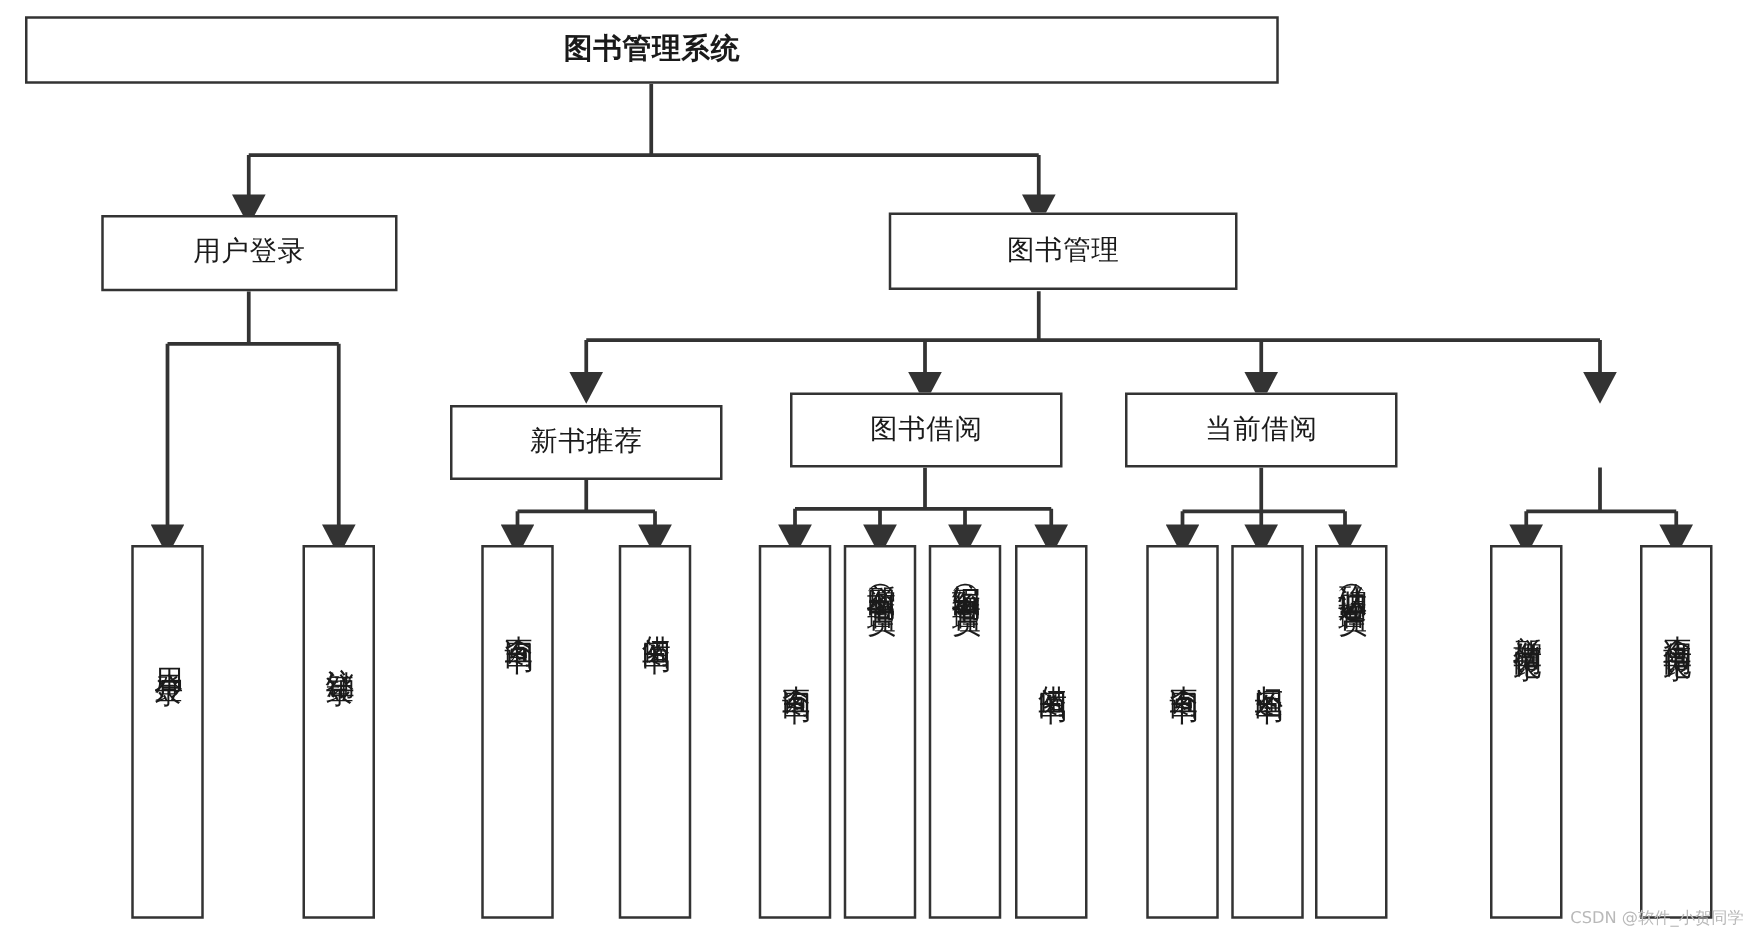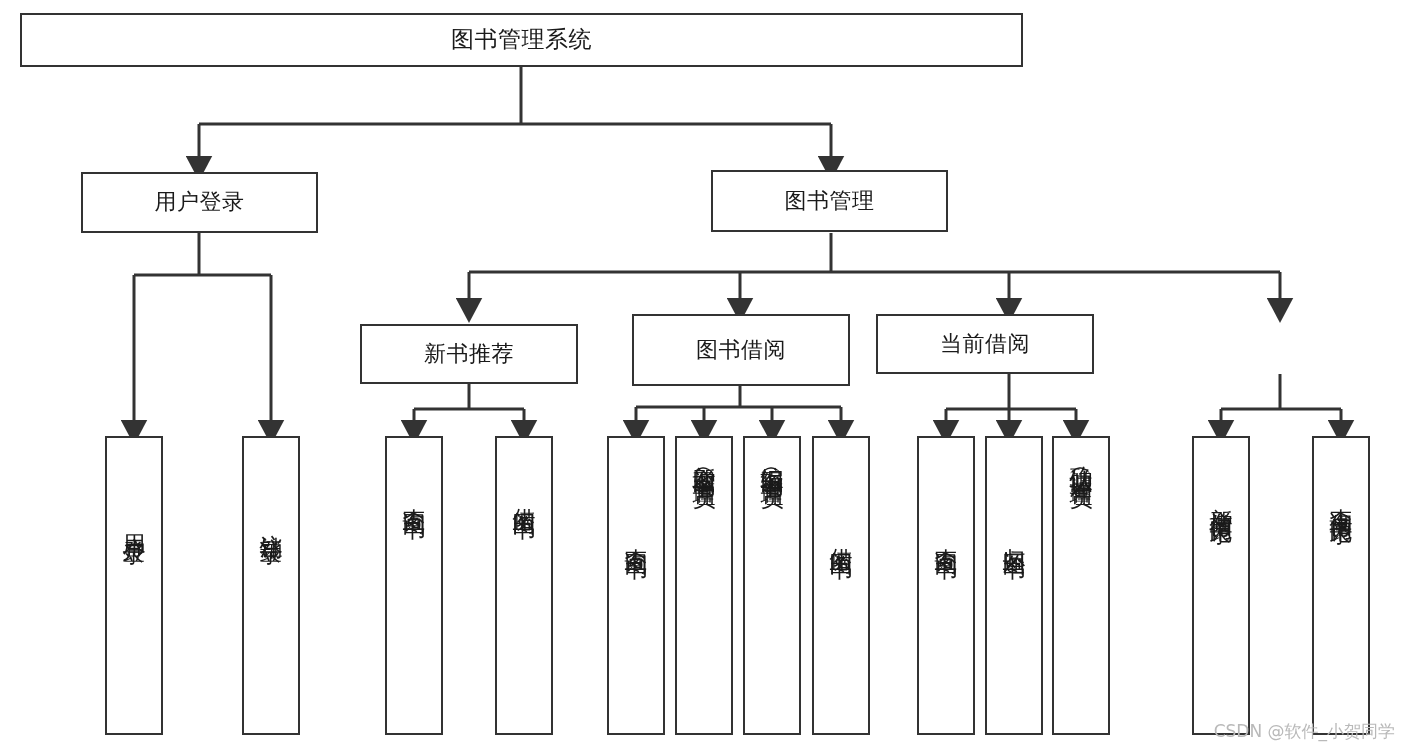--- a/index.html
+++ b/index.html
@@ -39,20 +39,21 @@
   .node-label {
     white-space: pre;
     line-height: 1.12;
     letter-spacing: 0.5px;
   }
   .node.horizontal .node-label {
     font-size: 22px;
   }
   .node.root .node-label {
     font-size: 23px;
+    font-weight: bold;
   }
   .node.vertical {
     align-items: flex-start;
     justify-content: center;
     padding-top: 6px;
   }
   .node.vertical .node-label {
     writing-mode: vertical-rl;
     text-orientation: upright;
     font-size: 23px;
@@ -68,21 +69,21 @@
   .node.vertical.mid3 .node-label {
     padding-top: 46px;
   }
   .node.vertical.top .node-label {
     padding-top: 4px;
   }
   .watermark {
     position: absolute;
     right: 10px;
     bottom: 4px;
-    font-size: 17px;
+    font-size: 13px;
     color: #b9b9b9;
     z-index: 5;
     white-space: pre;
   }
 </style>
 </head>
 <body>
 
 <div id="canvas">
 
@@ -136,31 +137,31 @@
     </g>
   </svg>
 
   <div class="node root horizontal" style="left:20px; top:13px; width:1003px; height:54px;">
     <span class="node-label">图书管理系统</span>
   </div>
 
   <div class="node horizontal" style="left:81px; top:172px; width:237px; height:61px;">
     <span class="node-label">用户登录</span>
   </div>
-  <div class="node horizontal" style="left:711px; top:170px; width:237px; height:62px;">
+  <div class="node horizontal" style="left:711px; top:170px; width:279px; height:62px;">
     <span class="node-label">图书管理</span>
   </div>
 
   <div class="node horizontal" style="left:360px; top:324px; width:218px; height:60px;">
     <span class="node-label">新书推荐</span>
   </div>
-  <div class="node horizontal" style="left:632px; top:314px; width:218px; height:72px;">
+  <div class="node horizontal" style="left:632px; top:314px; width:218px; height:60px;">
     <span class="node-label">图书借阅</span>
   </div>
-  <div class="node horizontal" style="left:876px; top:314px; width:218px; height:60px;">
+  <div class="node horizontal" style="left:900px; top:314px; width:218px; height:60px;">
     <span class="node-label">当前借阅</span>
   </div>
 
   <div class="node vertical mid" style="left:105px; top:436px; width:58px; height:299px;">
     <span class="node-label">用户登录</span>
   </div>
   <div class="node vertical mid" style="left:242px; top:436px; width:58px; height:299px;">
     <span class="node-label">注销登录</span>
   </div>
 

